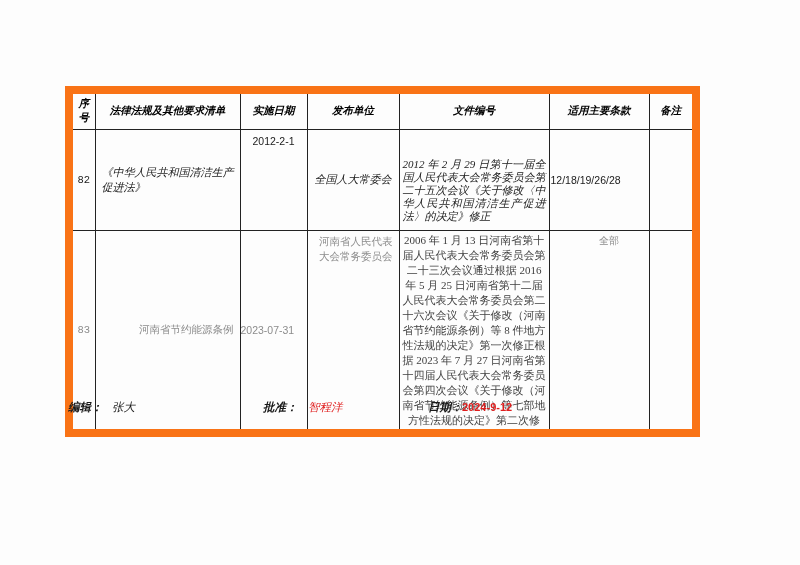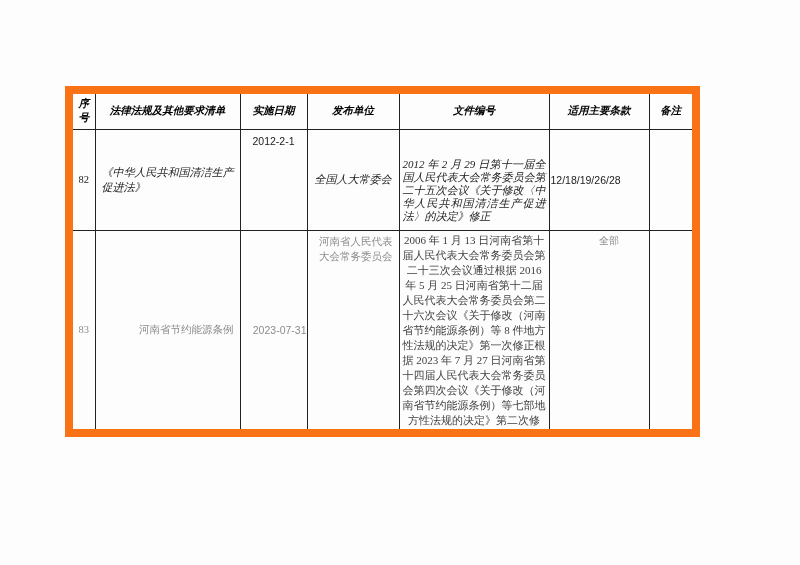--- a/index.html
+++ b/index.html
@@ -30,39 +30,39 @@
     font-style:italic;
     text-align:center;
     vertical-align:middle;
     line-height:14px;
     padding:2px 5px;
     color:#000;
   }
   
   .r82 td { color:#1a1a1a; }
   .cell-no     { text-align:center; vertical-align:middle;
-                 font-family:Liberation Serif, serif; font-size:10.5px;margin-left:35px; }
+                 font-family:Liberation Mono, monospace; font-size:10.5px;margin-left:35px; }
   .r82 .cell-name { font-style:italic; font-size:11px; line-height:15px;
                  text-align:left; vertical-align:middle; padding:2px 6px;margin-top:44px; }
   .r82 .cell-date { vertical-align:top; text-align:center; padding-top:5px;
                  font-family:"Liberation Sans", sans-serif; font-size:10.5px; }
   .r82 .cell-issuer { font-style:italic; font-size:11px; text-align:center;
                  vertical-align:middle; padding:0 4px; }
   .r82 .cell-doc { vertical-align:top; }
   .r82 .cell-doc .clip { height:72px; overflow:hidden; font-style:italic;
                  font-size:11px; line-height:13px; text-align:justify;
                  padding:1px 3px 0 3px;margin-top:27px; }
   .r82 .cell-clauses { vertical-align:middle; text-align:left; padding-left:1px;
                  font-family:"Liberation Sans", sans-serif; font-size:10.5px; }
   
   .r83 td { color:#8c8c8c; }
   .r83 .cell-no { font-size:10.5px; }
   .r83 .cell-name { font-size:10.5px; text-align:right; vertical-align:middle; padding:0 6px; }
   .r83 .cell-date { font-family:"Liberation Sans", sans-serif; font-size:10.5px;
-                 text-align:right; vertical-align:middle; }
+                 text-align:left; vertical-align:middle; }
   .r83 .cell-issuer { font-size:10.5px; line-height:15px; text-align:right;
                  vertical-align:top; padding:3px 6px 0 6px; }
   .r83 .cell-doc { vertical-align:top; color:#3f3f3f; }
   .r83 .cell-doc .clip { height:196px; overflow:hidden; font-size:11px;
                  line-height:15px; text-align:center; padding:2px 3px 0 3px; }
   .r83 .cell-clauses { vertical-align:top; text-align:center; font-size:10px;
                  padding:3px 0 0 20px; }
   
   .footer { position:absolute; top:399px; left:0; width:800px; height:18px;
             font-size:11.5px; line-height:16px; }
@@ -121,14 +121,22 @@
         <td class="cell-issuer">河南省人民代表大会常务委员会</td>
         <td class="cell-doc">
           <div class="clip">2006 年 1 月 13 日河南省第十届人民代表大会常务委员会第二十三次会议通过根据 2016 年 5 月 25 日河南省第十二届人民代表大会常务委员会第二十六次会议《关于修改（河南省节约能源条例）等 8 件地方性法规的决定》第一次修正根据 2023 年 7 月 27 日河南省第十四届人民代表大会常务委员会第四次会议《关于修改（河南省节约能源条例）等七部地方性法规的决定》第二次修正）</div>
         </td>
         <td class="cell-clauses">全部</td>
         <td class="cell-note"></td>
       </tr>
     </tbody>
   </table>
 
+  <div class="footer">
+    <span class="f-label f-editor-label">编辑：</span>
+    <span class="f-editor">张大</span>
+    <span class="f-label f-approver-label">批准：</span>
+    <span class="f-approver">智程洋</span>
+    <span class="f-label f-date-label">日期：</span>
+    <span class="f-date">2024-9-12</span>
+  </div>
 
 </div>
 
 </body></html>

